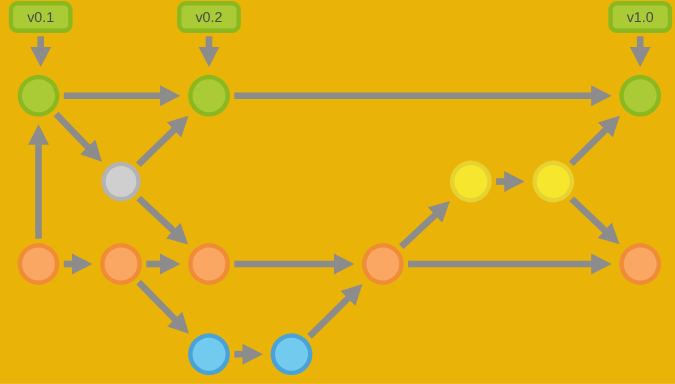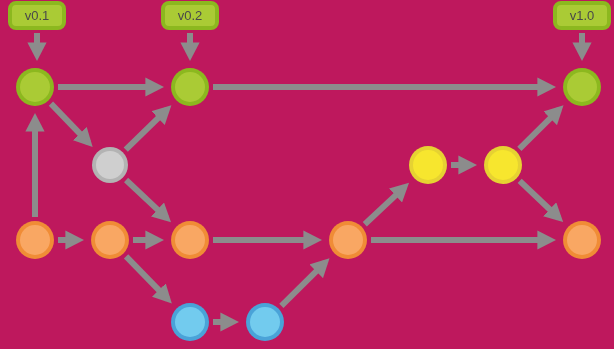--- a/index.html
+++ b/index.html
@@ -10,21 +10,21 @@
   body {
     width: 614px;
     height: 349px;
     font-family: "Liberation Sans", sans-serif;
     overflow: hidden;
   }
   #graph-root {
     position: relative;
     width: 614px;
     height: 349px;
-    background: #be185d;
+    background: #eab308;
   }
   svg.graph-canvas {
     position: absolute;
     top: 0;
     left: 0;
     width: 614px;
     height: 349px;
     display: block;
   }
   .tag-label-text {

